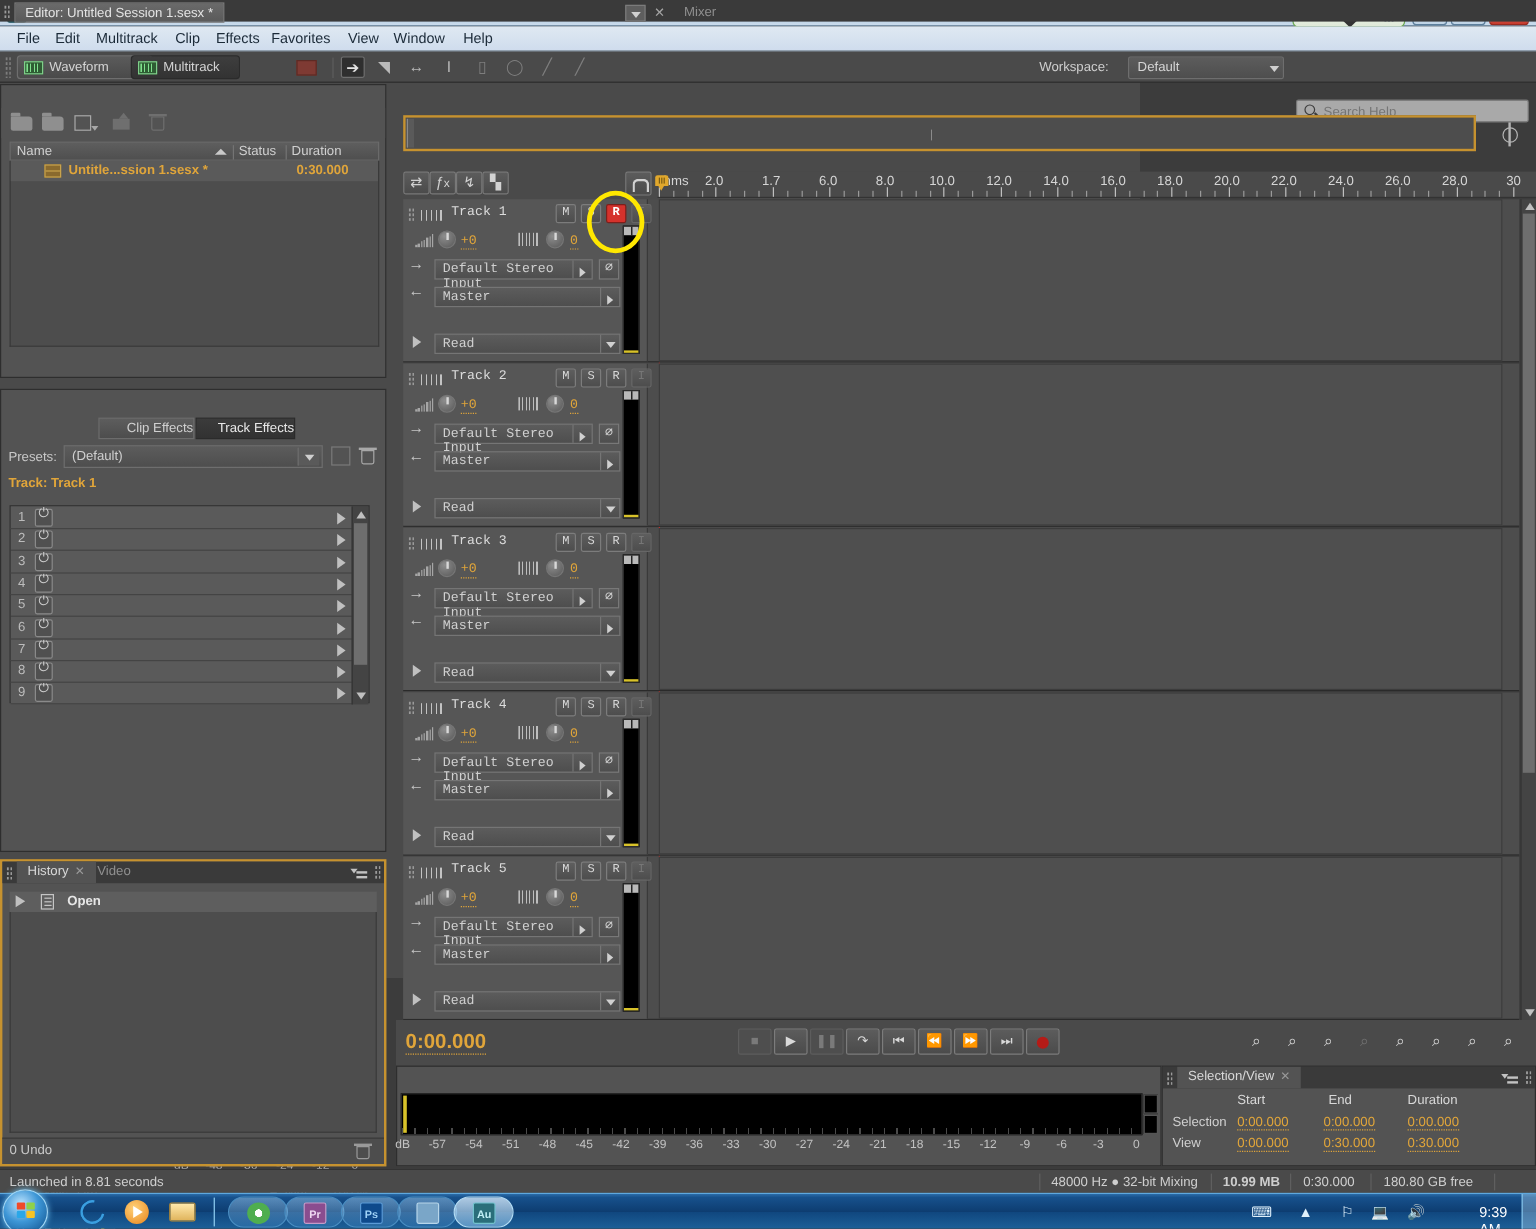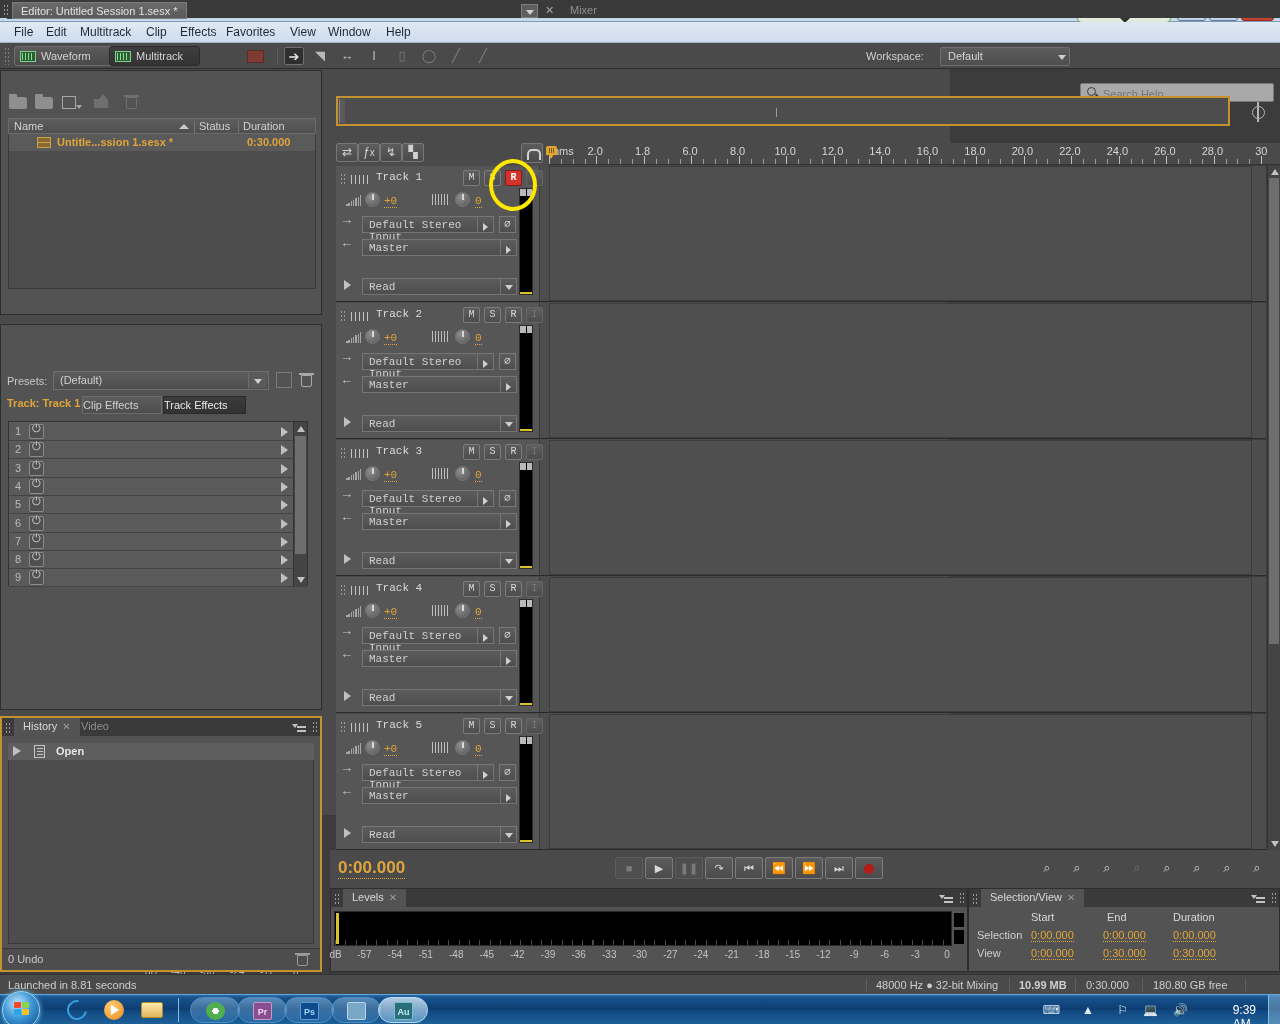--- a/index.html
+++ b/index.html
@@ -119,22 +119,22 @@
   .frow .nm{position:absolute;left:48px;top:2px;font-size:11px;font-weight:bold;color:#e0a53a;}
   .frow .dur{position:absolute;left:238px;top:2px;font-size:11px;font-weight:bold;color:#e0a53a;}
   .hscroll{position:absolute;left:7px;top:302px;width:308px;height:11px;background:#3f3f3f;border:1px solid #333;}
   .hscroll .thumb{position:absolute;left:13px;top:1px;width:81px;height:7px;background:#6e6e6e;border-radius:2px;}
   .hscroll .ar{position:absolute;top:2px;width:0;height:0;}
   .hscroll .ar.l{left:3px;border-top:4px solid transparent;border-bottom:4px solid transparent;border-right:5px solid #b0b0b0;}
   .hscroll .ar.r{right:3px;border-top:4px solid transparent;border-bottom:4px solid transparent;border-left:5px solid #b0b0b0;}
 
   
   #fx-panel{left:0;top:324px;width:322px;height:386px;}
-  .seg{position:absolute;top:23px;height:18px;line-height:17px;font-size:11px;text-align:left;
-    background:linear-gradient(to bottom,#5d5d5d,#4d4d4d);border:1px solid #6c6c6c;color:#d0d0d0;margin-top:48px;}
+  .seg{position:absolute;top:23px;height:18px;line-height:17px;font-size:11px;text-align:right;
+    background:linear-gradient(to bottom,#5d5d5d,#4d4d4d);border:1px solid #6c6c6c;color:#d0d0d0;}
   .seg.on{background:linear-gradient(to bottom,#3b3b3b,#323232);border-color:#2b2b2b;color:#e8e8e8;}
   .presets-lbl{position:absolute;left:6px;top:50px;font-size:11px;color:#c8c8c8;}
   .presets-combo{position:absolute;left:52px;top:46px;width:216px;height:19px;
     background:linear-gradient(to bottom,#5c5c5c,#4e4e4e);border:1px solid #6e6e6e;}
   .presets-combo span{position:absolute;left:6px;top:2px;font-size:11px;color:#d0d0d0;}
   .presets-combo .ar{position:absolute;right:2px;top:1px;width:18px;height:15px;background:#5a5a5a;border-left:1px solid #6e6e6e;}
   .presets-combo .ar:after{content:'';position:absolute;left:5px;top:6px;width:0;height:0;
     border-left:4px solid transparent;border-right:4px solid transparent;border-top:5px solid #cfcfcf;}
   .sqbtn{position:absolute;width:16px;height:16px;border:1px solid #7a7a7a;}
   .tracklbl{position:absolute;left:6px;top:72px;font-size:11px;font-weight:bold;color:#e0a53a;}
@@ -684,21 +684,21 @@
       <div class="rtick maj" style="left: 618.18px;"></div>
       <div class="rtick" style="left: 630.049px;"></div>
       <div class="rtick" style="left: 641.918px;"></div>
       <div class="rtick" style="left: 653.787px;"></div>
       <div class="rtick maj" style="left: 665.656px;"></div>
       <div class="rtick" style="left: 677.525px;"></div>
       <div class="rtick" style="left: 689.393px;"></div>
       <div class="rtick" style="left: 701.262px;"></div>
       <div class="rtick maj" style="left: 713.131px;"></div>
       <div class="rlabel" style="left: 39.4754px;">2.0</div>
-      <div class="rlabel" style="left: 86.9508px;">1.8</div>
+      <div class="rlabel" style="left: 86.9508px;">1.7</div>
       <div class="rlabel" style="left: 134.426px;">6.0</div>
       <div class="rlabel" style="left: 181.902px;">8.0</div>
       <div class="rlabel" style="left: 226.377px;">10.0</div>
       <div class="rlabel" style="left: 273.852px;">12.0</div>
       <div class="rlabel" style="left: 321.328px;">14.0</div>
       <div class="rlabel" style="left: 368.803px;">16.0</div>
       <div class="rlabel" style="left: 416.279px;">18.0</div>
       <div class="rlabel" style="left: 463.754px;">20.0</div>
       <div class="rlabel" style="left: 511.23px;">22.0</div>
       <div class="rlabel" style="left: 558.705px;">24.0</div>
@@ -984,33 +984,20 @@
     <div class="zb" style="left:736px;">⌕</div>
     <div class="zb" style="left:766px;">⌕</div>
     <div class="zb dim" style="left:796px;">⌕</div>
     <div class="zb" style="left:826px;">⌕</div>
     <div class="zb" style="left:856px;">⌕</div>
     <div class="zb" style="left:886px;">⌕</div>
     <div class="zb" style="left:916px;">⌕</div>
   </div>
 
   <div class="panel" id="levels-panel">
-    <div class="ptabs">
-      <div class="tabgrip"></div>
-      <div class="ptab on" style="left:12px;">
-        <span>Levels</span><span class="x">✕</span>
-      </div>
-      <div class="pmenu">
-          <div class="tri"></div>
-          <i></i>
-          <i></i>
-          <i></i>
-        </div>
-      <div class="pgrip"></div>
-    </div>
     <div class="lmeter">
       <div class="ylw"></div>
       <div class="ticks"></div>
       <div class="lcap" style="top:0;"></div>
       <div class="lcap" style="top:17px;"></div>
     </div>
     <div id="lscale">
         <div class="lscale" style="left: -1.6px;">dB</div>
         <div class="lscale" style="left: 26.2px;">-57</div>
         <div class="lscale" style="left: 56.8px;">-54</div>

